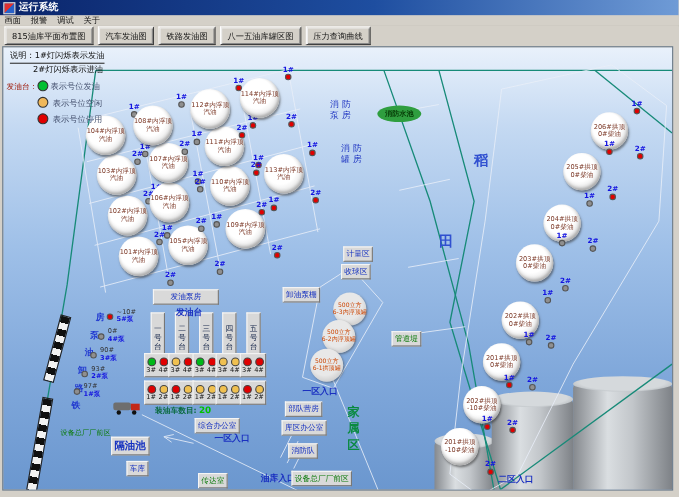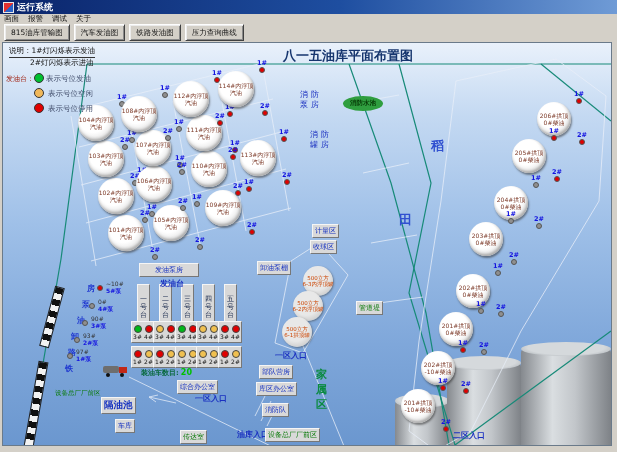--- a/index.html
+++ b/index.html
@@ -75,23 +75,24 @@
   <span class="appico"></span>
   <span class="ttxt">运行系统</span>
 </div>
 <div class="mbar">
   <span class="mitem">画面</span>
   <span class="mitem">报警</span>
   <span class="mitem">调试</span>
   <span class="mitem">关于</span>
 </div>
 <div class="nbar">
-  <div class="nbtn">815油库管输图</div>
+  <div class="nbtn">815油库平面布置图</div>
   <div class="nbtn">汽车发油图</div>
   <div class="nbtn">铁路发油图</div>
+  <div class="nbtn">八一五油库罐区图</div>
   <div class="nbtn">压力查询曲线</div>
 </div>
 
 <div class="cv">
 
   <div class="photo">
     <div class="cyl" style="left:6px;top:80px;width:54px;height:46px"></div>
     <div class="cyl" style="left:58px;top:42px;width:74px;height:84px"></div>
     <div class="cyl" style="left:132px;top:28px;width:90px;height:98px"></div>
   </div>
@@ -126,21 +127,20 @@
       <polyline points="252,373 262,353"></polyline>
         <polyline points="258,378 268,358"></polyline>
         <polyline points="264,383 274,363"></polyline>
       <polyline points="146,354 173,360"></polyline>
         <polyline points="146,354 155,352"></polyline>
         <polyline points="146,354 153,359"></polyline>
       <polyline points="288,218 316,200 345,232 300,310 272,300 288,218"></polyline>
     </g>
   </svg>
 
-  <div class="ptitle">八一五油库平面布置图</div>
 
   <div class="lg1">说明：1#灯闪烁表示发油</div>
   <div class="lg2">2#灯闪烁表示进油</div>
   <div class="lgp">发油台：</div>
   <i class="lgdot" style="left: 31px; top: 30px; background: rgb(0, 192, 48);"></i>
   <span class="lgt" style="left:43px;top:31px">表示号位发油</span>
   <i class="lgdot" style="left: 31px; top: 45px; background: rgb(240, 184, 90);"></i>
   <span class="lgt" style="left:45px;top:46px">表示号位空闲</span>
   <i class="lgdot" style="left: 31px; top: 60px; background: rgb(224, 0, 0);"></i>
   <span class="lgt" style="left:45px;top:61px">表示号位停用</span>

